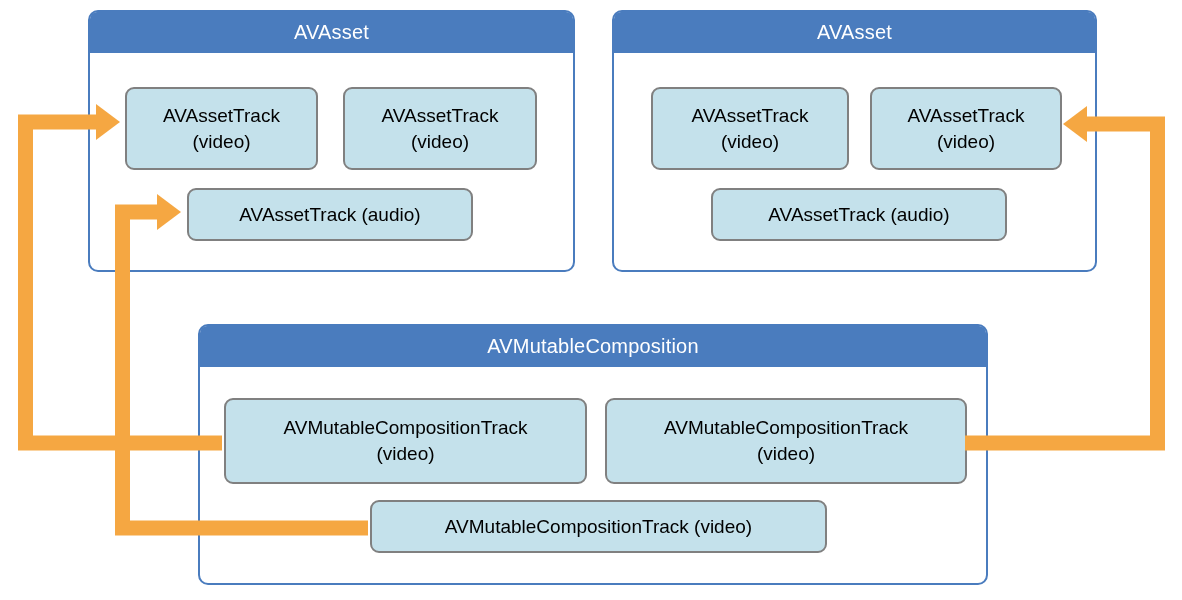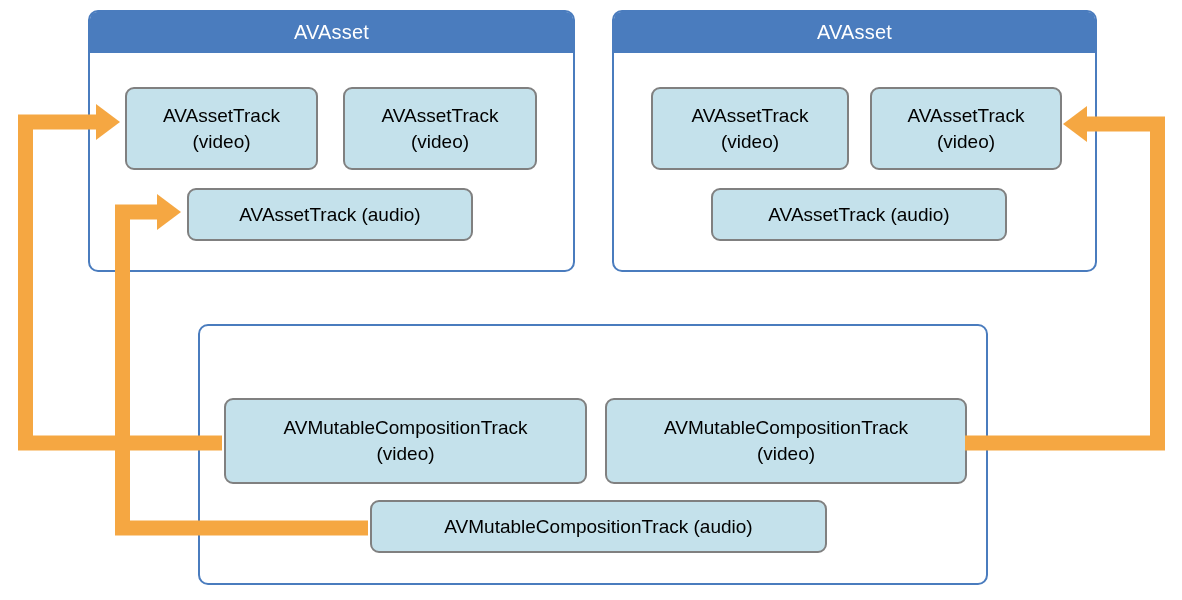--- a/index.html
+++ b/index.html
@@ -110,30 +110,33 @@
     <div class="track" style="left:256px; top:75px; width:192px; height:83px;">
       <span>AVAssetTrack</span>
       <span>(video)</span>
     </div>
     <div class="track" style="left:97px; top:176px; width:296px; height:53px;">
       <span>AVAssetTrack (audio)</span>
     </div>
   </div>
 
   <div class="group" style="left:198px; top:324px; width:790px; height:261px;">
+    <div class="group-header">
+      <span class="group-title">AVMutableComposition</span>
+    </div>
     <div class="track" style="left:24px; top:72px; width:363px; height:86px;">
       <span>AVMutableCompositionTrack</span>
       <span>(video)</span>
     </div>
     <div class="track" style="left:405px; top:72px; width:362px; height:86px;">
       <span>AVMutableCompositionTrack</span>
       <span>(video)</span>
     </div>
     <div class="track" style="left:170px; top:174px; width:457px; height:53px;">
-      <span>AVMutableCompositionTrack (audio)</span>
+      <span>AVMutableCompositionTrack (video)</span>
     </div>
   </div>
 
   <svg class="arrows" width="1182" height="600" viewBox="0 0 1182 600">
     <g>
       <path class="arrow-line" d="M222,443 H25.5 V122 H96"></path>
       <polygon class="arrow-head" points="96,104 96,140 120,122"></polygon>
     </g>
     <g>
       <path class="arrow-line" d="M368,528 H122.5 V212 H157"></path>

